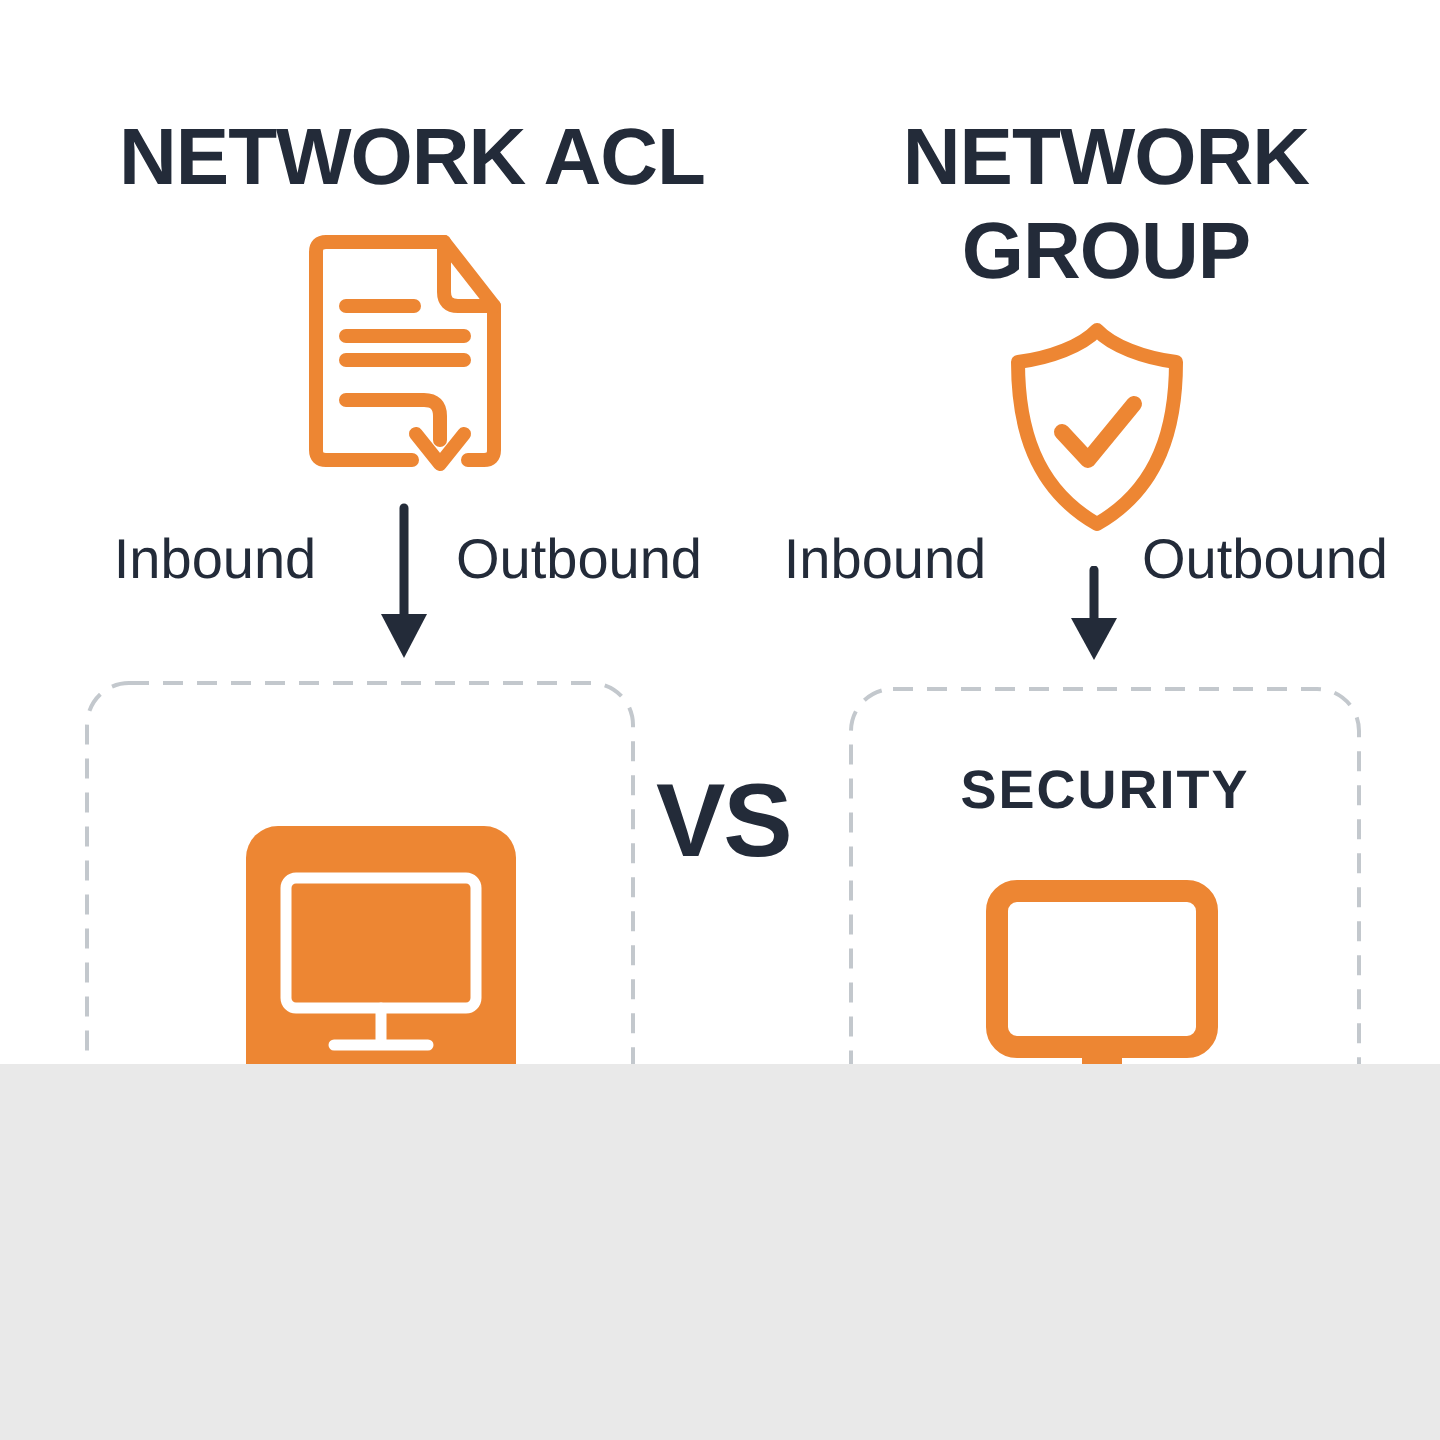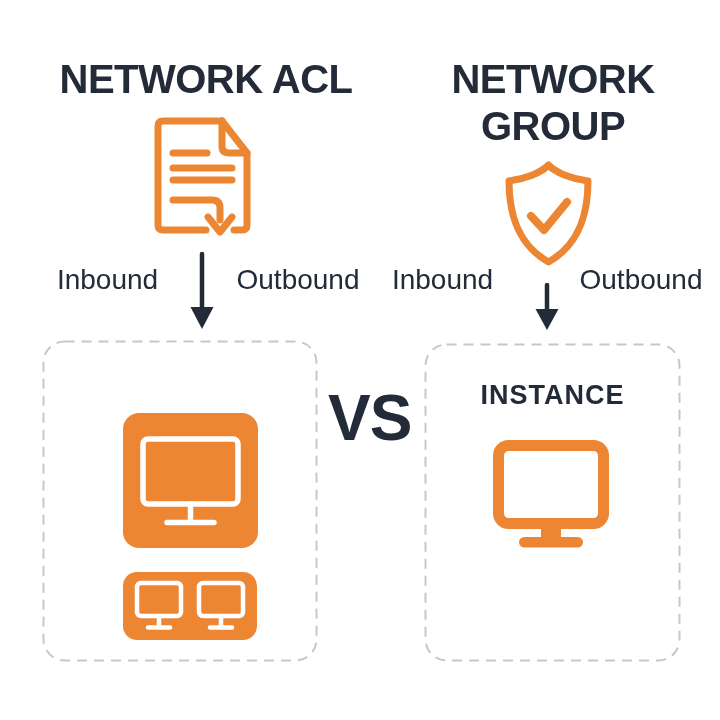--- a/index.html
+++ b/index.html
@@ -6,39 +6,39 @@
     --accent:#ED8633;
     --text:#232B39;
     --dash:#C3C8CD;
     --bg:#FFFFFF;
     --inner:#FFFFFF;
   }
   *{margin:0;padding:0;box-sizing:border-box;}
   html,body{background:#e9e9e9;}
   .canvas{
     position:relative;
-    width:720px;height:720px;
+    width:720px;height:532px;
     background:var(--bg);
     overflow:hidden;
     font-family:"Liberation Sans","DejaVu Sans",sans-serif;
     color:var(--text);
   }
   .abs{position:absolute;}
   .col-title{
     font-size:40px;font-weight:700;letter-spacing:-0.5px;
     text-align:center;line-height:47px;color:var(--text);
   }
   .flow-label{
     font-size:28px;font-weight:500;line-height:30px;color:var(--text);
   }
   .ta-r{text-align:center;}
-  .ta-l{text-align:center;}
+  .ta-l{text-align:left;}
   .vs{
-    font-size:64px;font-weight:800;letter-spacing:-1px;
-    text-align:center;color:var(--text);
+    font-size:52px;font-weight:800;letter-spacing:-1px;
+    color:var(--text);
   }
   .box{position:absolute;}
   .box-border{position:absolute;left:0;top:0;}
   .box-border rect{fill:none;stroke:var(--dash);stroke-width:2;stroke-dasharray:10 7;}
   .box-label{
     position:absolute;left:0;width:100%;text-align:center;
     font-size:27px;font-weight:700;letter-spacing:1px;color:var(--text);
   }
   .tile{position:absolute;background:var(--accent);}
   .tile-big{border-radius:16px;}
@@ -120,21 +120,21 @@
     <path class="d-line" d="M15 2 V28"></path>
     <path class="d-head" d="M3.5 26 L26.5 26 L15 47 Z"></path>
   </svg>
 
   <div class="abs flow-label ta-l" style="left:571px;top:265px;width:140px;">Outbound</div>
 
   <div class="box" style="left:424px;top:343px;width:257px;height:319px;">
     <svg class="box-border" width="257" height="319" viewBox="0 0 257 319">
       <rect x="1.5" y="1.5" width="254" height="316" rx="21"></rect>
     </svg>
-    <div class="box-label" style="top:37px;">INSTANCE</div>
+    <div class="box-label" style="top:37px;">SECURITY</div>
 
     <svg class="abs" style="left:69px;top:97px;" width="116" height="108" viewBox="0 0 116 108">
       <rect class="screen-fill" x="5.5" y="5.5" width="105" height="78" rx="10"></rect>
       <rect class="o-fill" x="48" y="84" width="20" height="15"></rect>
       <rect class="o-fill" x="26" y="97" width="64" height="10.5" rx="5.25"></rect>
     </svg>
   </div>
 
 </div>
 

